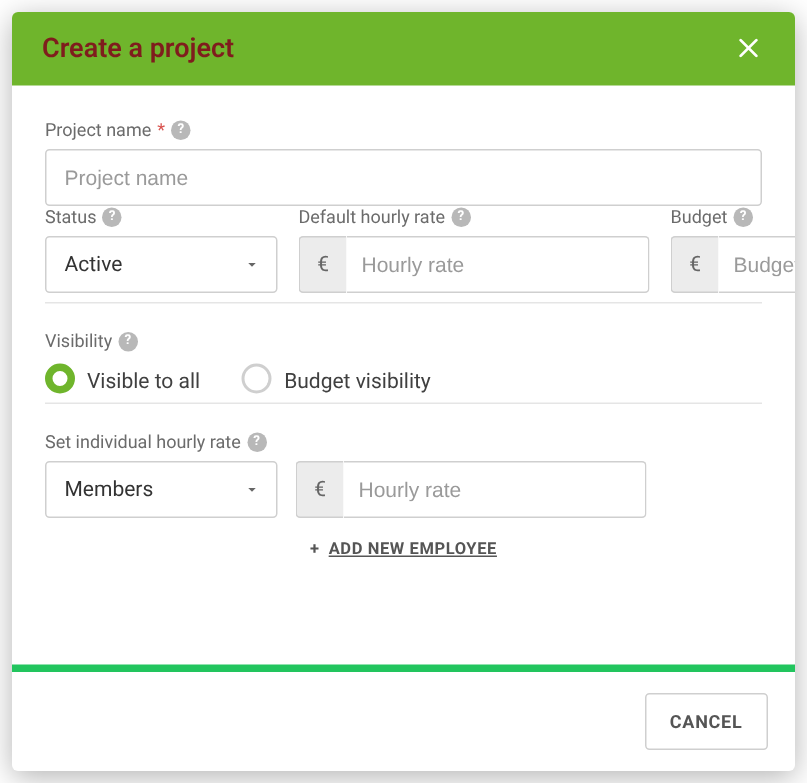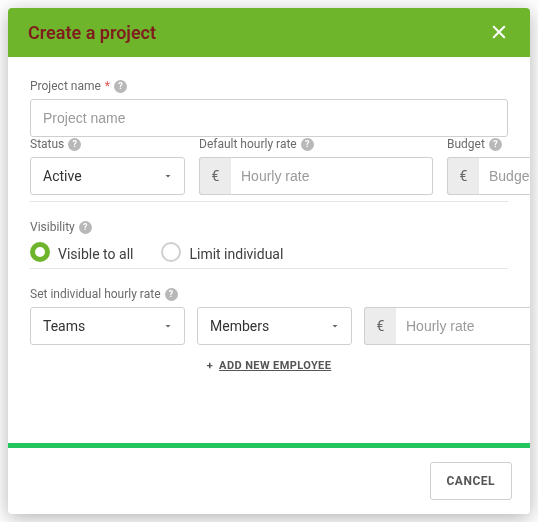--- a/index.html
+++ b/index.html
@@ -272,41 +272,33 @@
         <span>Visibility</span>
         <span class="help-icon">?</span>
       </div>
       <div class="radio-group">
         <div class="radio">
           <div class="radio-circle selected"></div>
           <span>Visible to all</span>
         </div>
         <div class="radio">
           <div class="radio-circle"></div>
-          <span>Limit individual</span>
+          <span>Budget visibility</span>
         </div>
       </div>
     </div>
 
     <hr class="divider">
 
     <div class="form-row">
       <div class="label">
         <span>Set individual hourly rate</span>
         <span class="help-icon">?</span>
       </div>
       <div class="ind-row">
-        <div class="select">
-          <span>Teams</span>
-          <span class="caret">
-              <svg viewBox="0 0 24 24" fill="#666">
-                <path d="M7 10l5 5 5-5z"></path>
-              </svg>
-            </span>
-        </div>
         <div class="select">
           <span>Members</span>
           <span class="caret">
               <svg viewBox="0 0 24 24" fill="#666">
                 <path d="M7 10l5 5 5-5z"></path>
               </svg>
             </span>
         </div>
         <div class="currency-input">
           <div class="currency-prefix">€</div>

